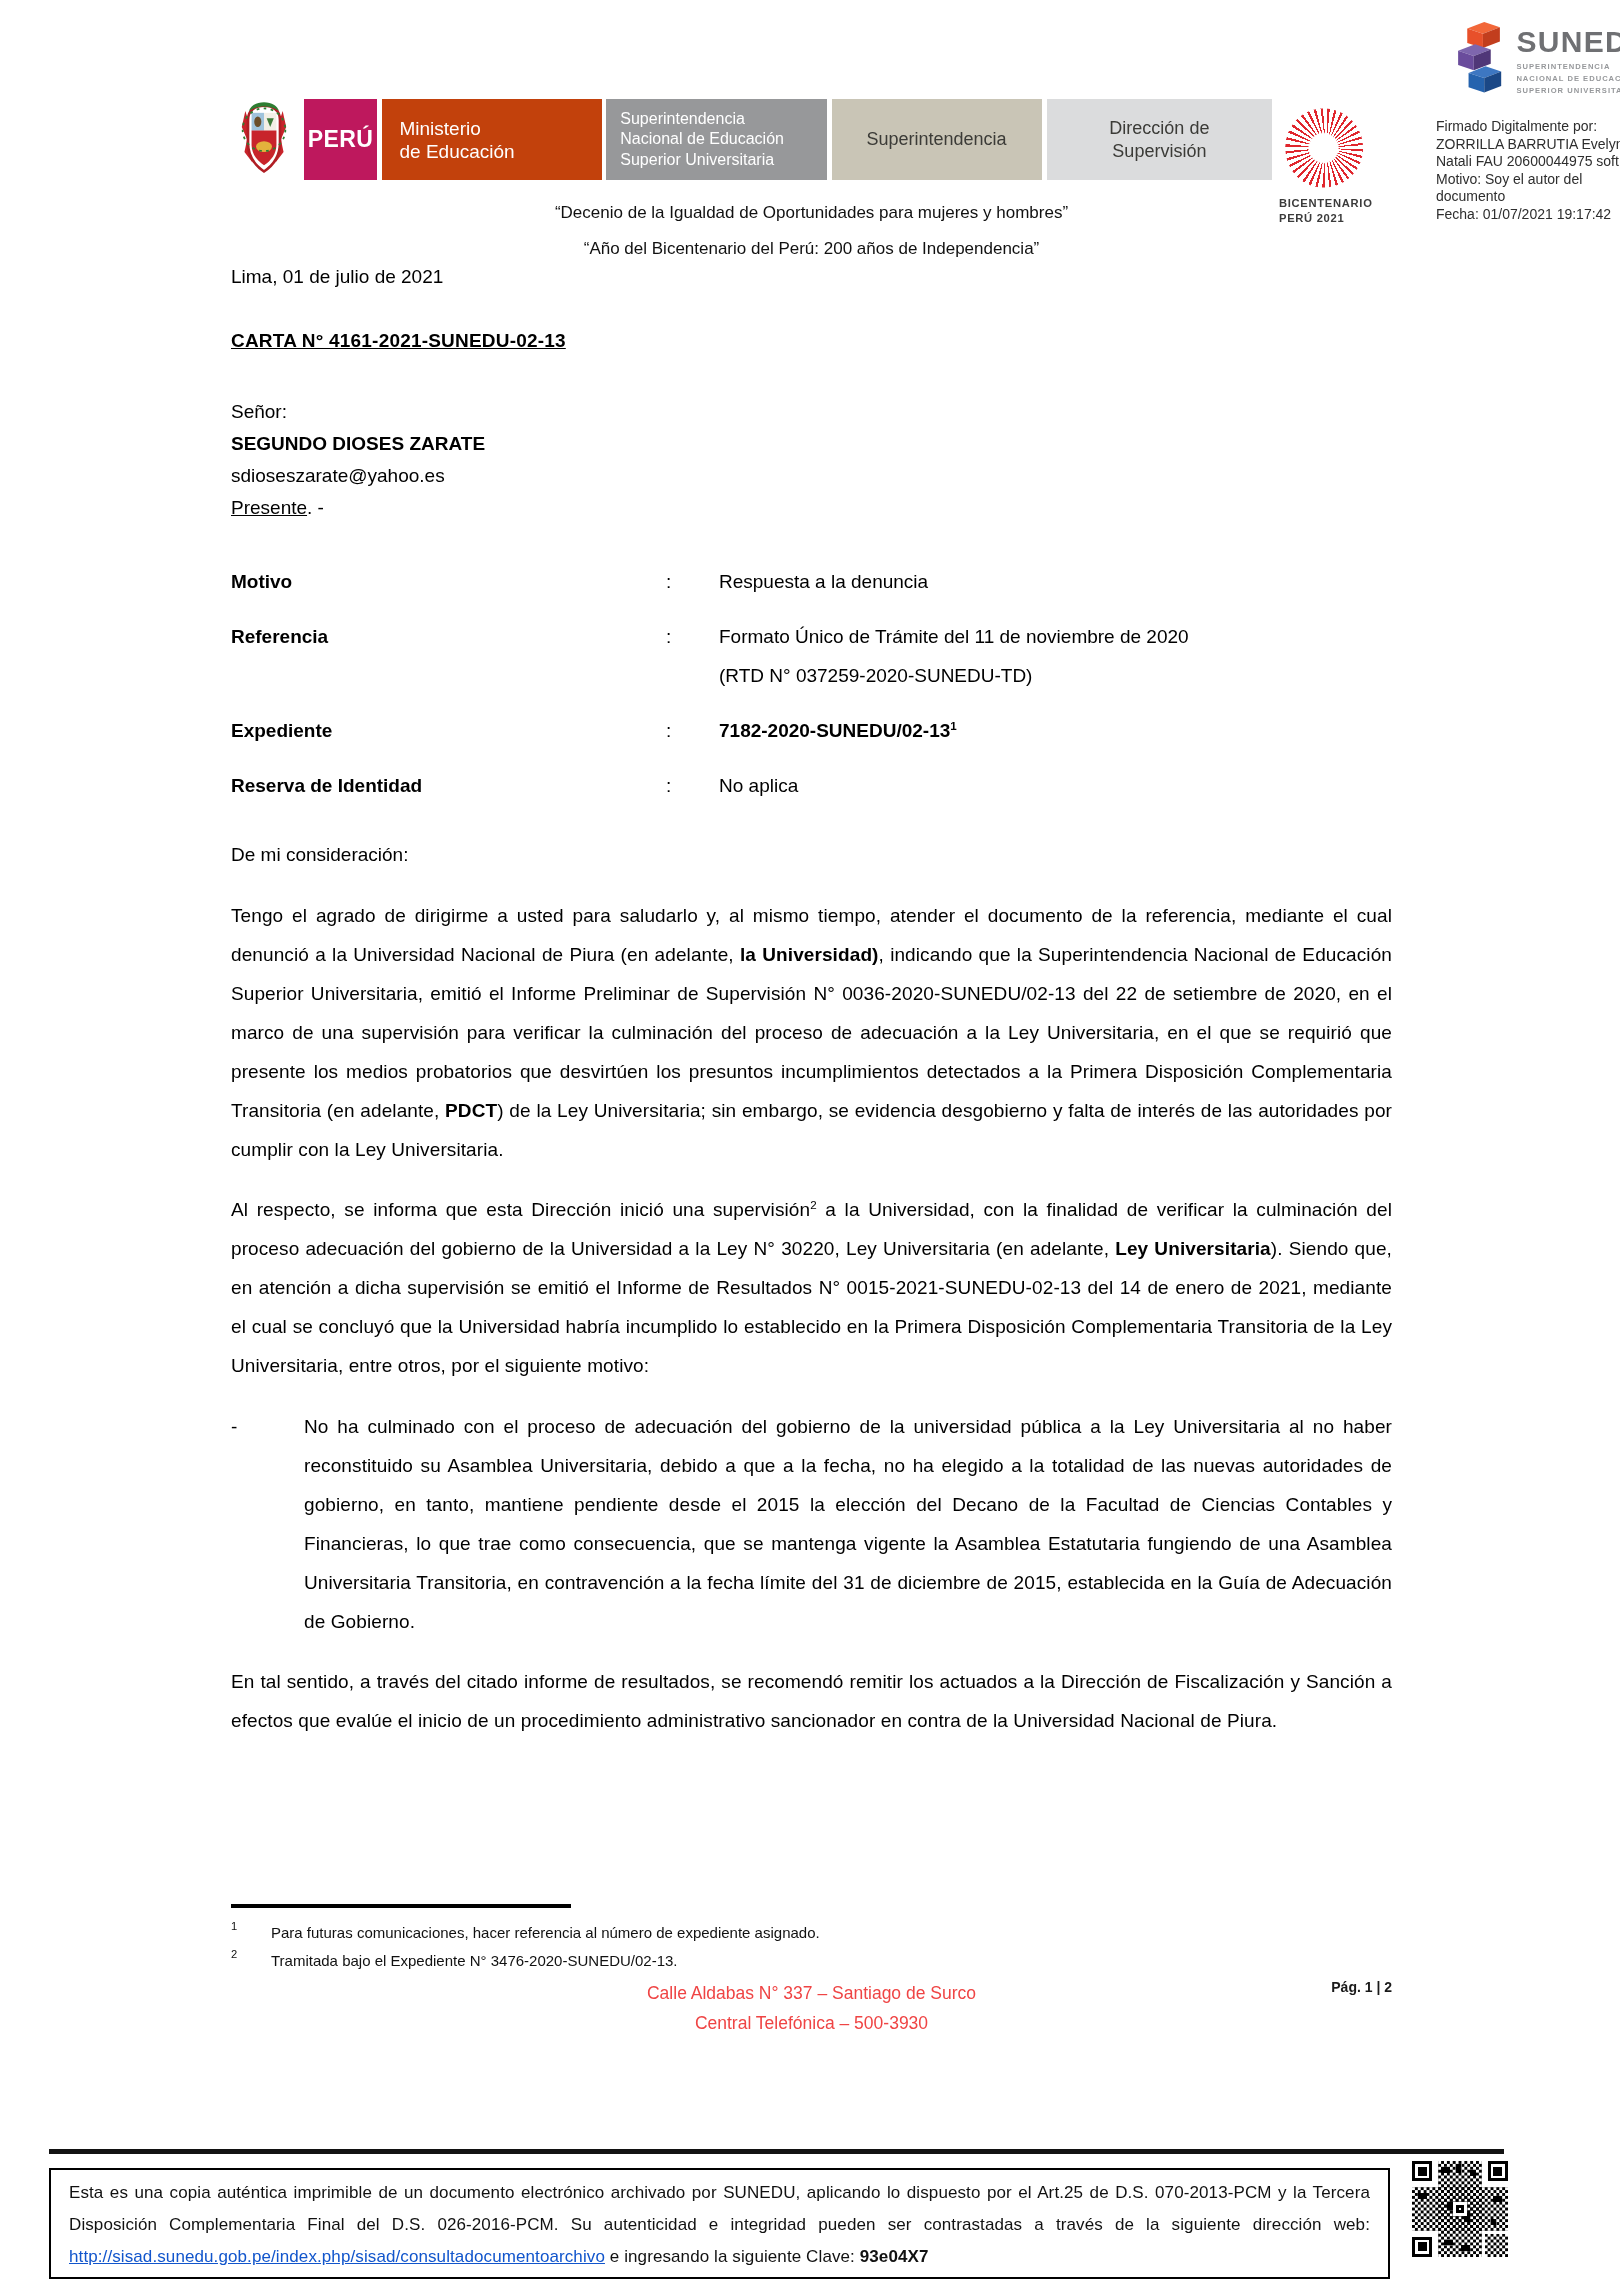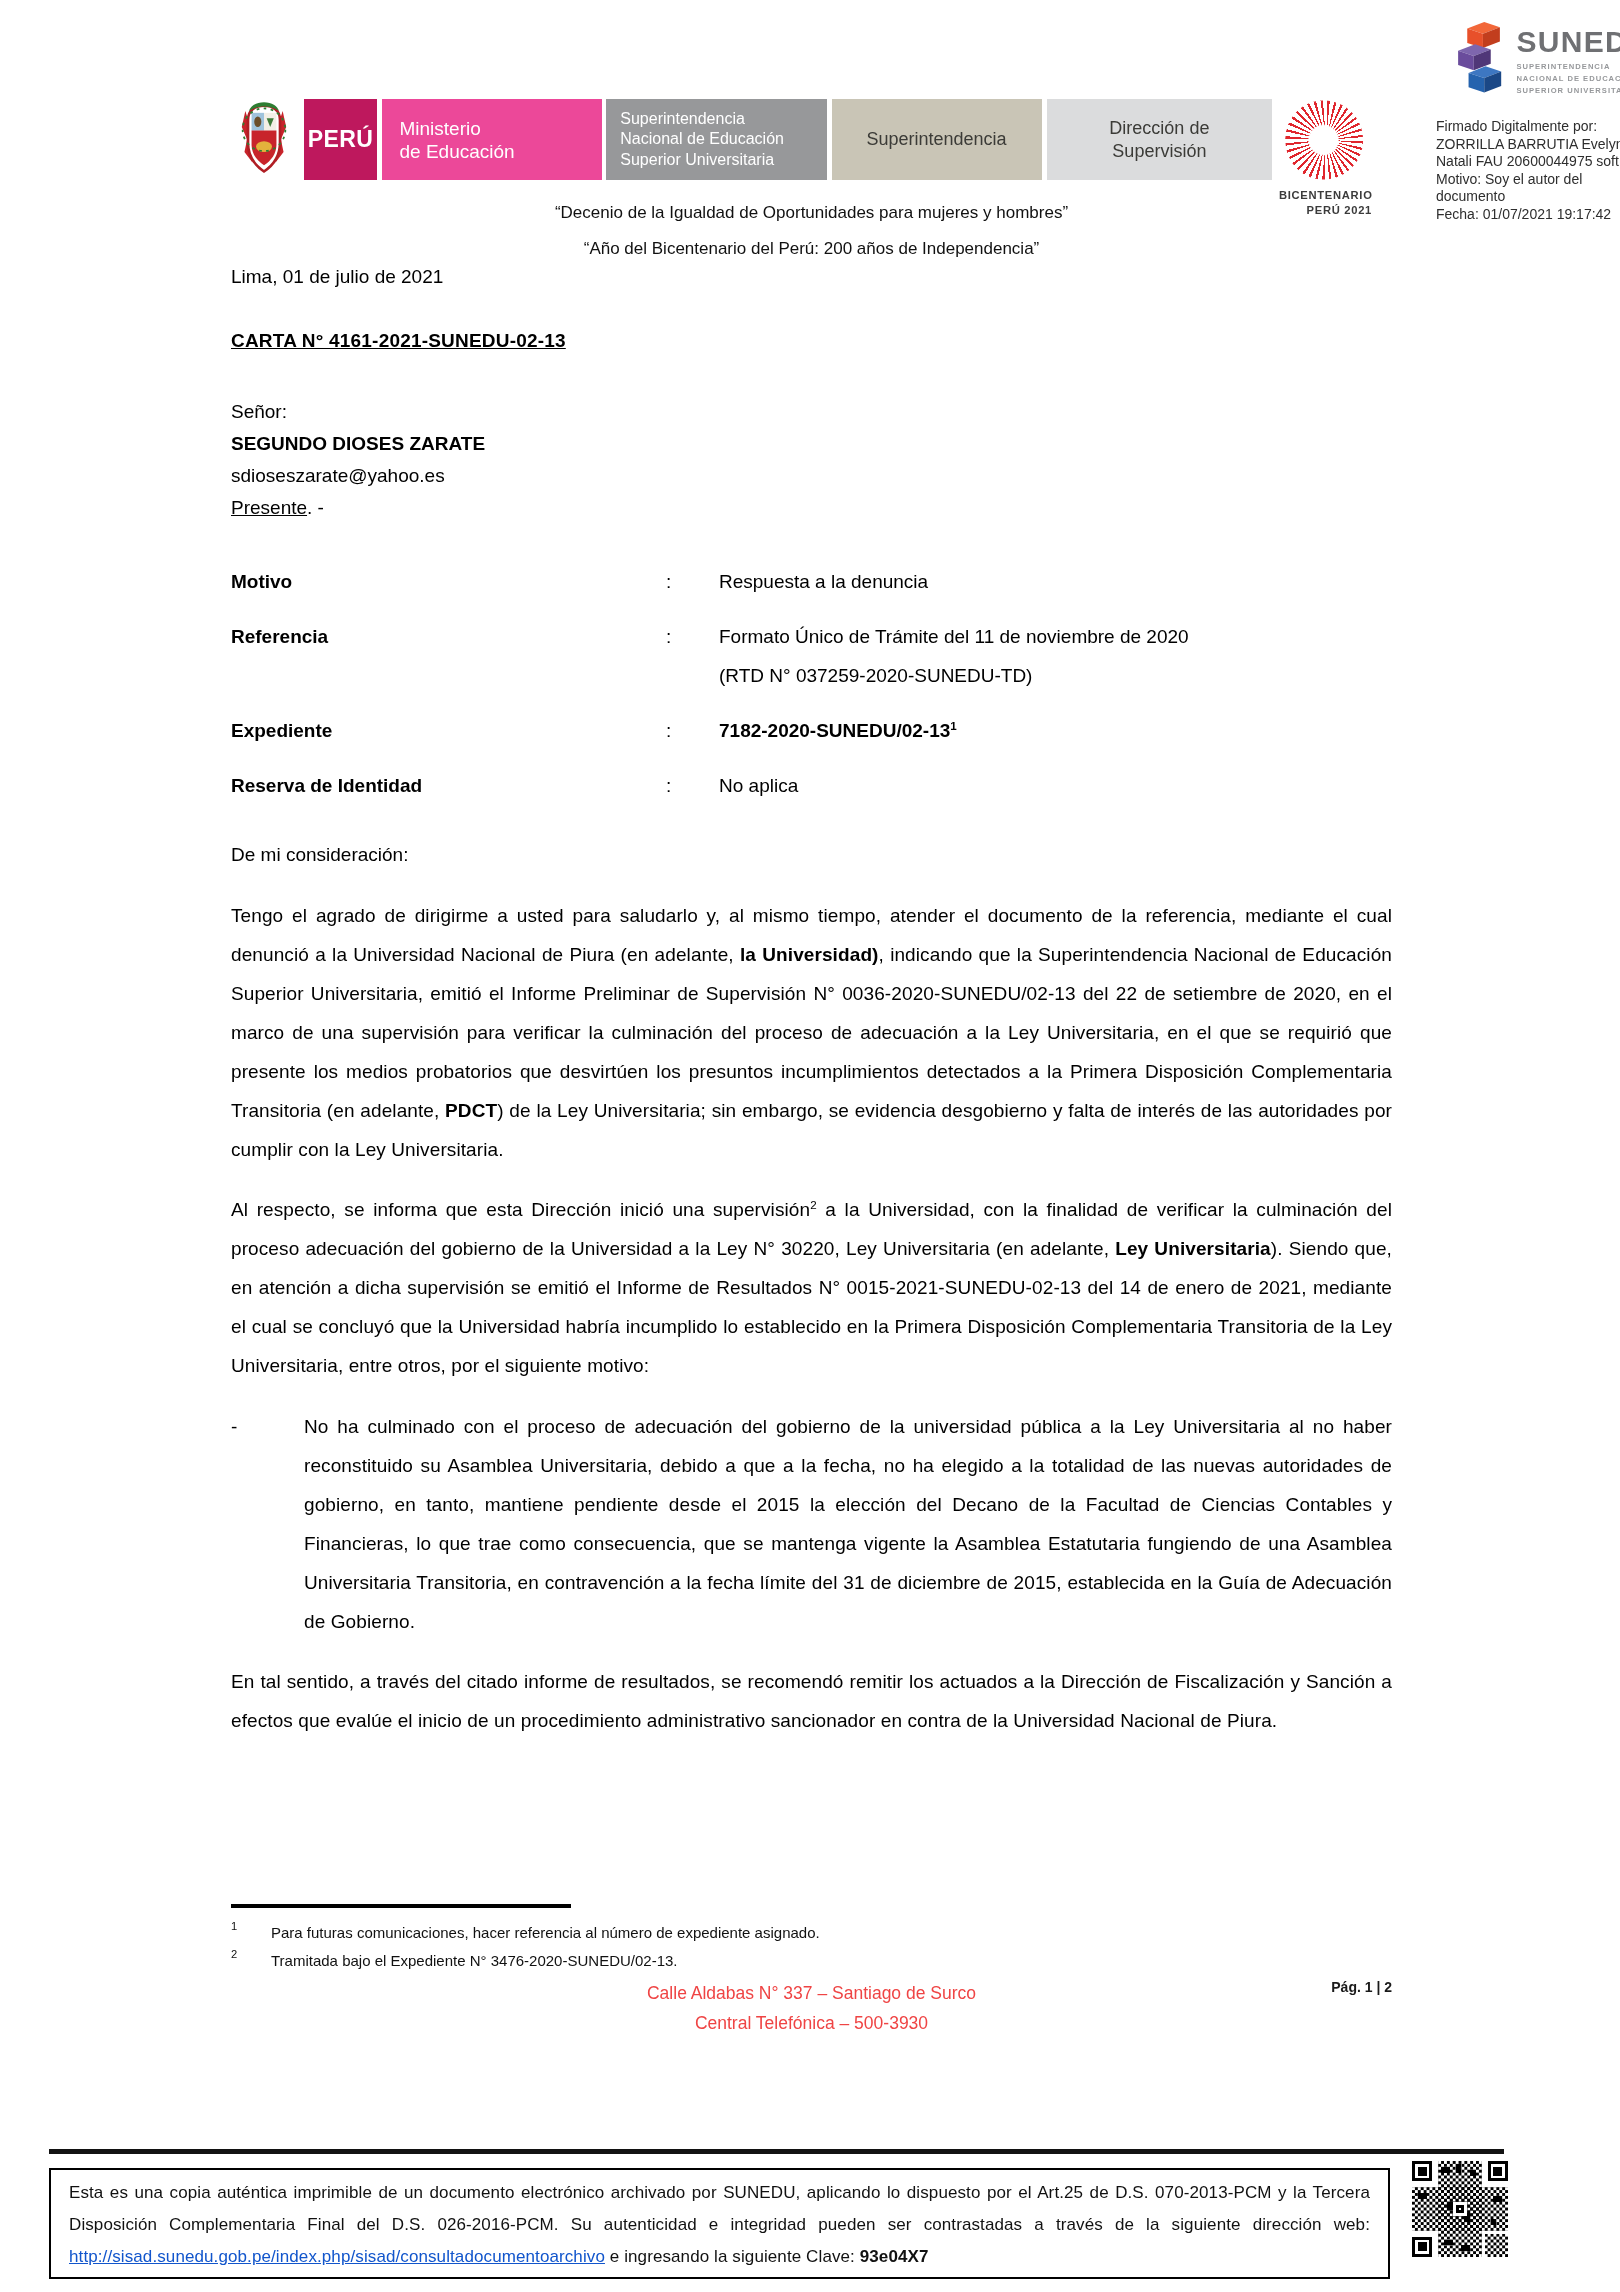--- a/index.html
+++ b/index.html
@@ -8,27 +8,27 @@
     width:1620px; height:2293px; position:relative;
     font-family:"Liberation Sans", sans-serif;
     color:#1a1a1a; overflow:hidden;
   }
 
   
   .header-band { position:absolute; top:99px; left:240px; height:81px; display:flex; align-items:stretch; }
   .coat { width:48px; margin-right:16px; display:flex; align-items:center; }
   .hblock { display:flex; flex-direction:column; justify-content:center; }
   .hb-red    { width:73px;  background:#be185d; color:#fff; align-items:center; font-size:23px; font-weight:bold; margin-right:4.5px; letter-spacing:0.4px; }
-  .hb-dkgray { width:220px; background:#ec4899; color:#fff; padding-left:18px; font-size:19px; line-height:23px; margin-right:4.5px; }
+  .hb-dkgray { width:220px; background:#c2410c; color:#fff; padding-left:18px; font-size:19px; line-height:23px; margin-right:4.5px; }
   .hb-mdgray { width:221px; background:#97989A; color:#fff; padding-left:14.3px; font-size:16px; line-height:20.6px; margin-right:4.5px; }
   .hb-beige  { width:210px; background:#C9C5B6; color:#3B3B37; align-items:center; font-size:18px; margin-right:5.4px; }
   .hb-ltgray { width:225px; background:#DBDCDD; color:#3B3B37; align-items:center; font-size:18px; line-height:23px; }
 
   
-  .bicent { position:absolute; left:1279px; top:99px; width:93px; text-align:right; }
+  .bicent { position:absolute; left:1279px; top:107px; width:93px; text-align:left; }
   .burst {
     width:82px; height:82px; margin:0 auto; border-radius:50%;
     background:repeating-conic-gradient(from 2deg, #E0262D 0deg 3.6deg, transparent 3.6deg 10deg);
     -webkit-mask:radial-gradient(circle at 47% 50%, transparent 0 14.3px, #000 16px 39px, transparent 40px);
             mask:radial-gradient(circle at 47% 50%, transparent 0 14.3px, #000 16px 39px, transparent 40px);
   }
   .bicent-text { margin-top:7.2px; font-size:11.2px; font-weight:bold; color:#3B3B3B; letter-spacing:0.7px; line-height:15px; }
 
   
   .sunedu-logo { position:absolute; left:1447px; top:21.5px; display:flex; }

